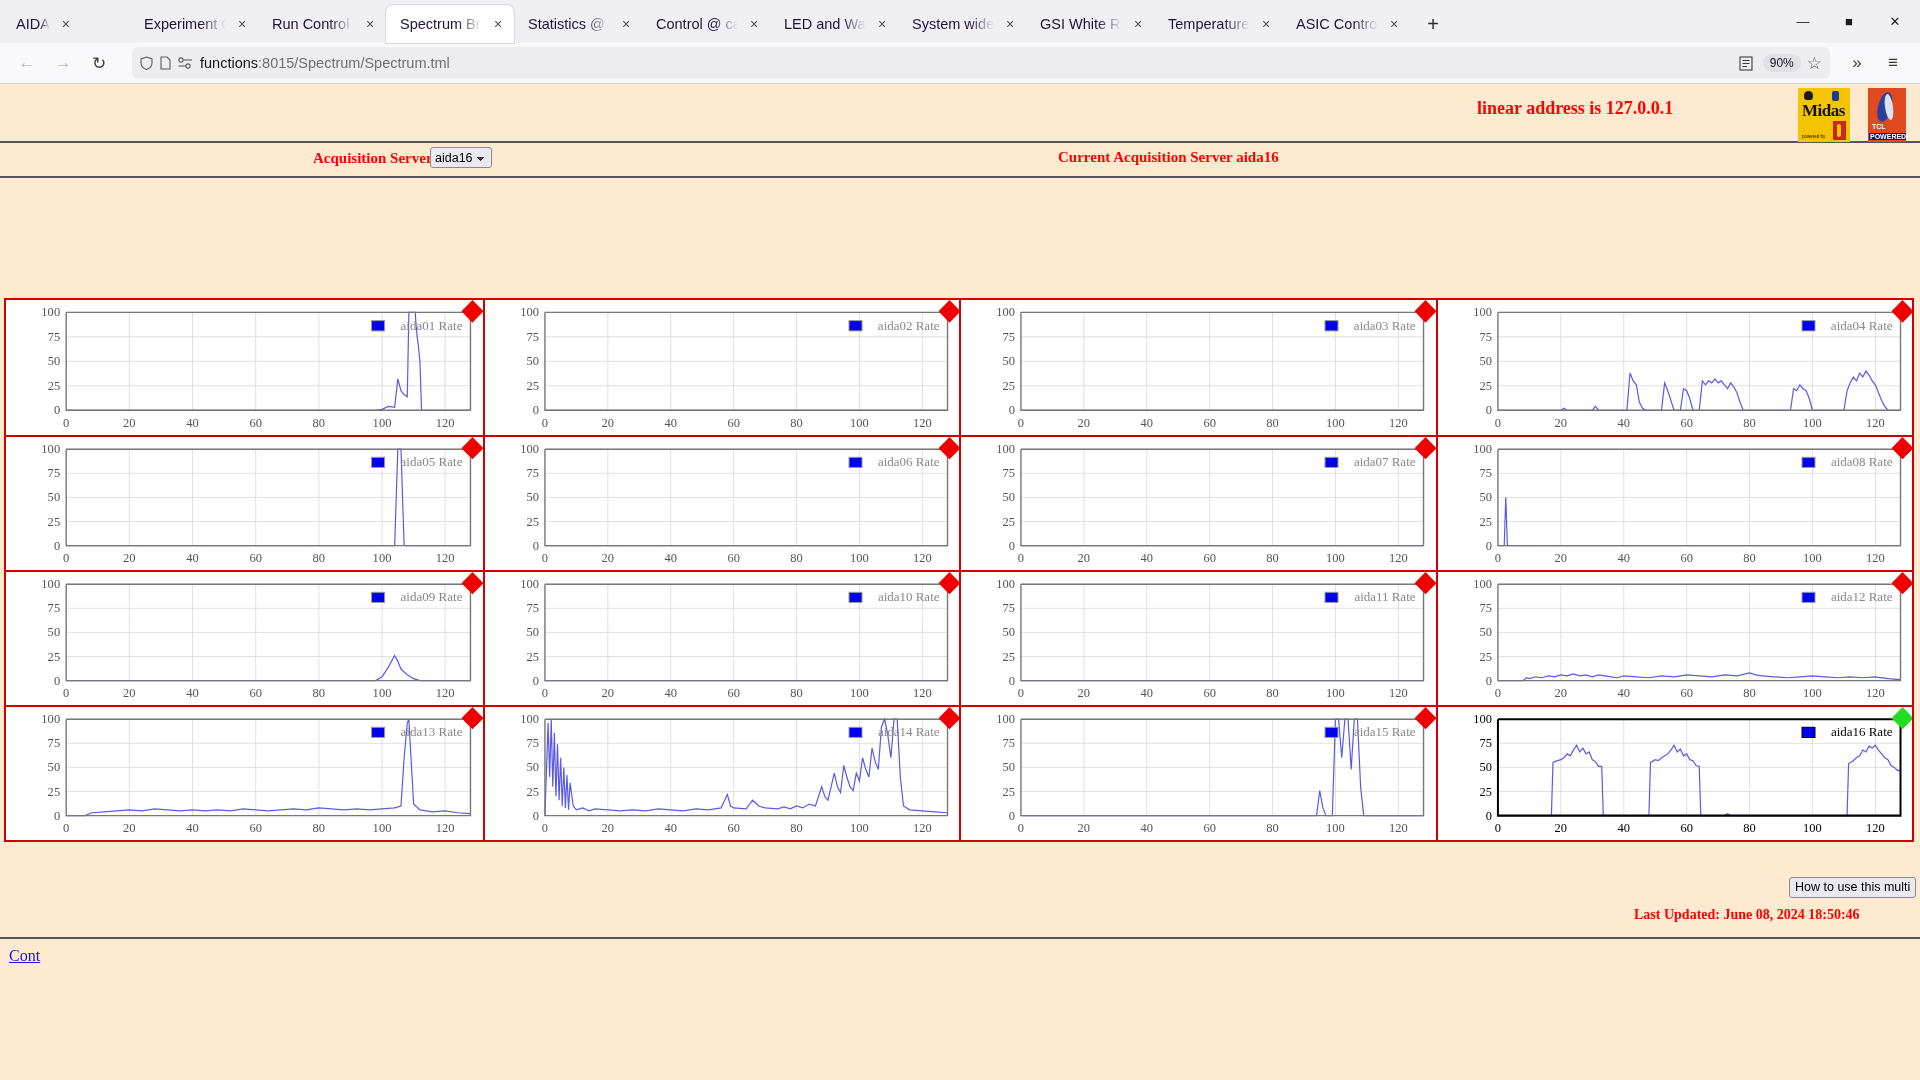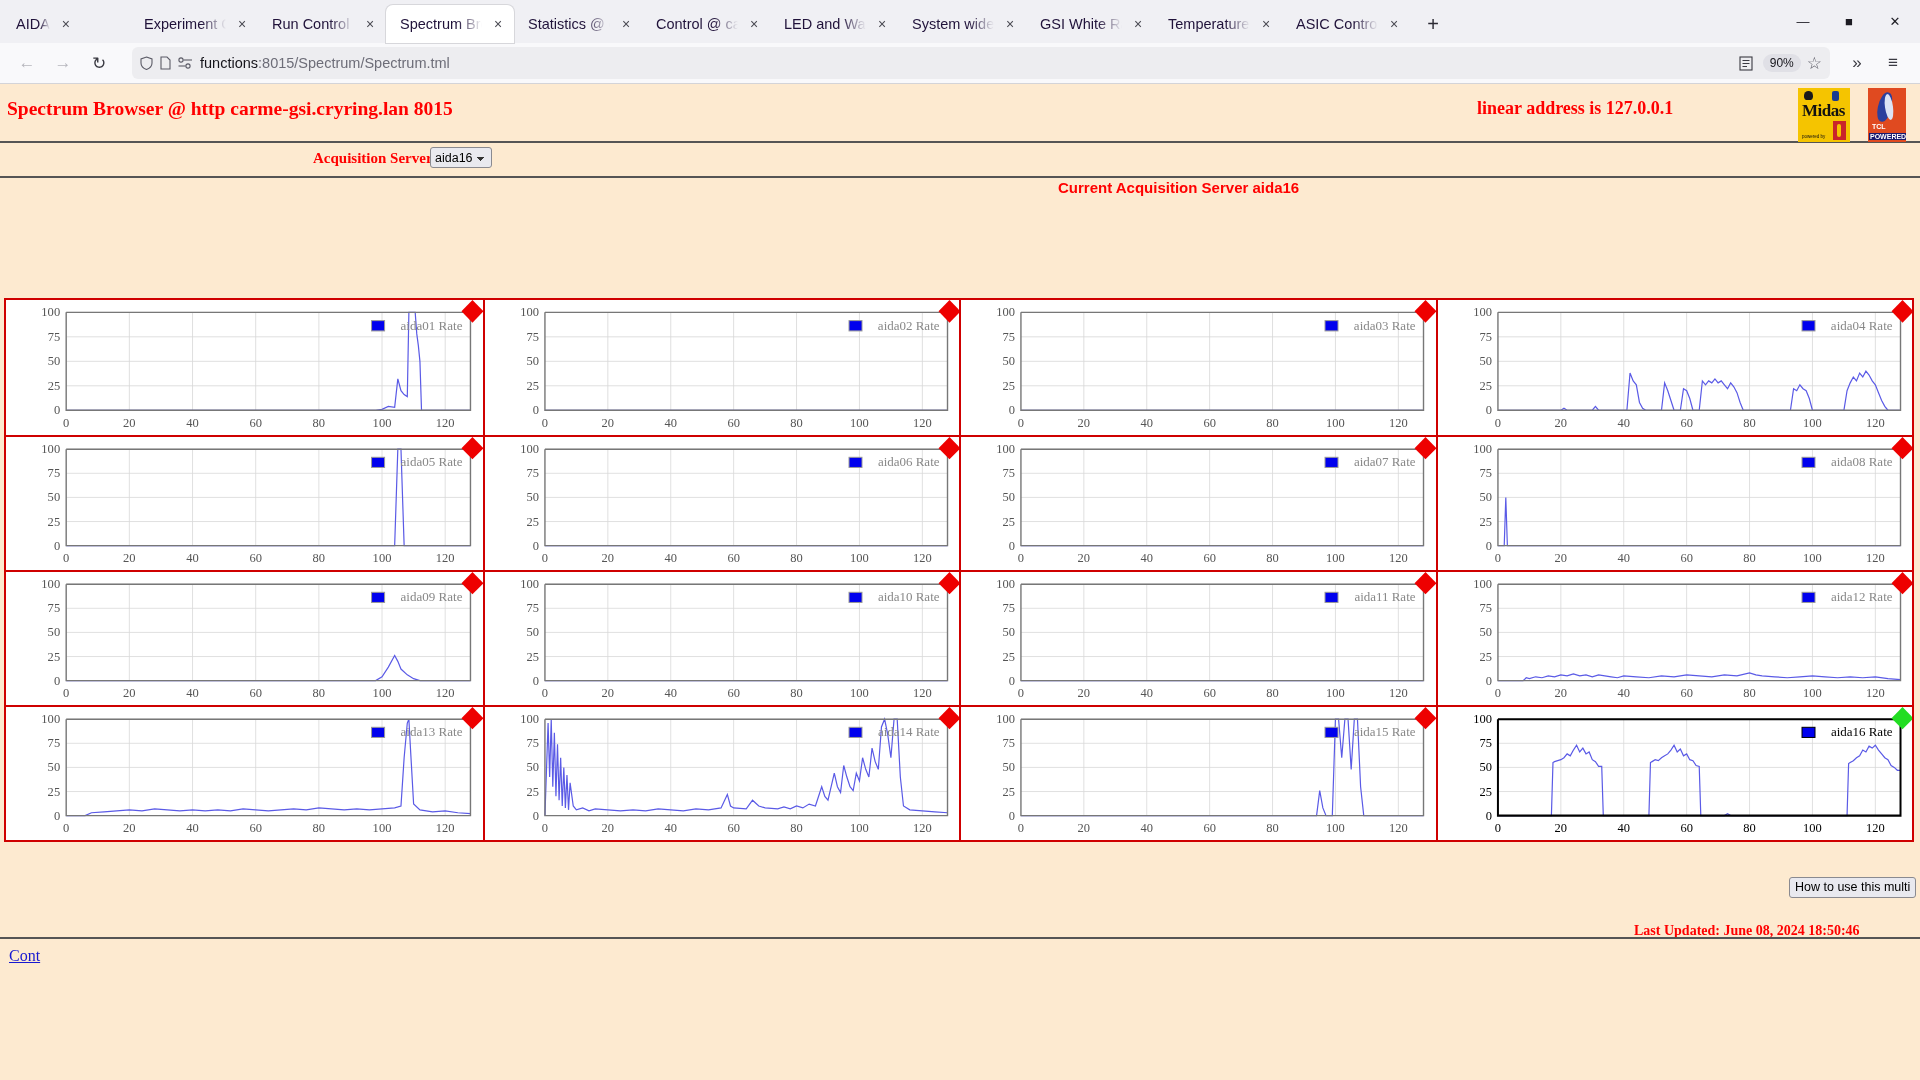--- a/index.html
+++ b/index.html
@@ -115,21 +115,21 @@
   .logo-tcl .t-lab1 { position:absolute; bottom:12px; left:4px; font-size:7px;
       font-weight:bold; color:#fff; }
   .logo-tcl .t-lab2 { position:absolute; bottom:2px; left:1px; font-size:7px;
       font-weight:bold; color:#fff; background:#1a1a6e; padding:0 1px; }
 
   #acq-row { position:relative; height:33px; }
   #acq-label { position:absolute; left:313px; top:7px; font-size:15px; color:#f00;
       font-family:"Liberation Serif", serif; font-weight:bold; }
   #acq-select { position:absolute; left:430px; top:4px; }
   #current-acq { position:absolute; left:1058px; top:6px; font-size:15px; color:#f00;
-      font-family:Liberation Sans, sans-serif; font-weight:bold;margin-top:30px; }
+      font-family:Liberation Serif, serif; font-weight:bold; }
 
   
   select.w, button.w, input.w {
     font-family:"Liberation Sans", sans-serif;
     font-size:12.5px;
   }
   select.w {
     background:#e9e9ef; border:1px solid #8a8a90; border-radius:3px;
     padding:1px 4px; color:#000; height:21px;
     -webkit-appearance:none; appearance:none;
@@ -235,21 +235,21 @@
     width:25%; position:relative; background:#fff;
   }
   .gal-cell + .gal-cell { border-left:2px solid #cf0000; }
   .plot { position:absolute; left:0; top:0; width:100%; height:100%; }
   .plot svg { display:block; }
 
   #footer-btns { position:absolute; display:flex; gap:4px; }
   #help-btn-footer { position:absolute; }
   #last-updated {
     position:absolute; color:#f00; font-size:14px;
-    font-family:"Liberation Serif", serif; font-weight:bold;margin-top:16px;
+    font-family:"Liberation Serif", serif; font-weight:bold;
   }
   #home-link {
     position:absolute; color:#1818d0; font-size:16px;
     font-family:"Liberation Serif", serif; text-decoration:underline;
   }
 </style>
 </head>
 <body>
 
 <div id="browser-chrome">
@@ -345,21 +345,20 @@
       </span>
     </div>
     <div class="nav-btn">»</div>
     <div class="nav-btn">≡</div>
   </div>
 </div>
 
 <div id="page">
 
   <div id="page-header">
-    <div id="page-title">Spectrum Browser @ http carme-gsi.cryring.lan 8015</div>
     <div id="client-address">linear address is 127.0.0.1</div>
     <div id="logo-strip">
       <div class="logo-midas">
         <div class="m-top"></div>
           <div class="m-top2"></div>
         <div class="m-word">Midas</div>
         <div class="m-sub">powered by</div>
         <div class="m-red"></div>
       </div>
       <div class="logo-tcl">

